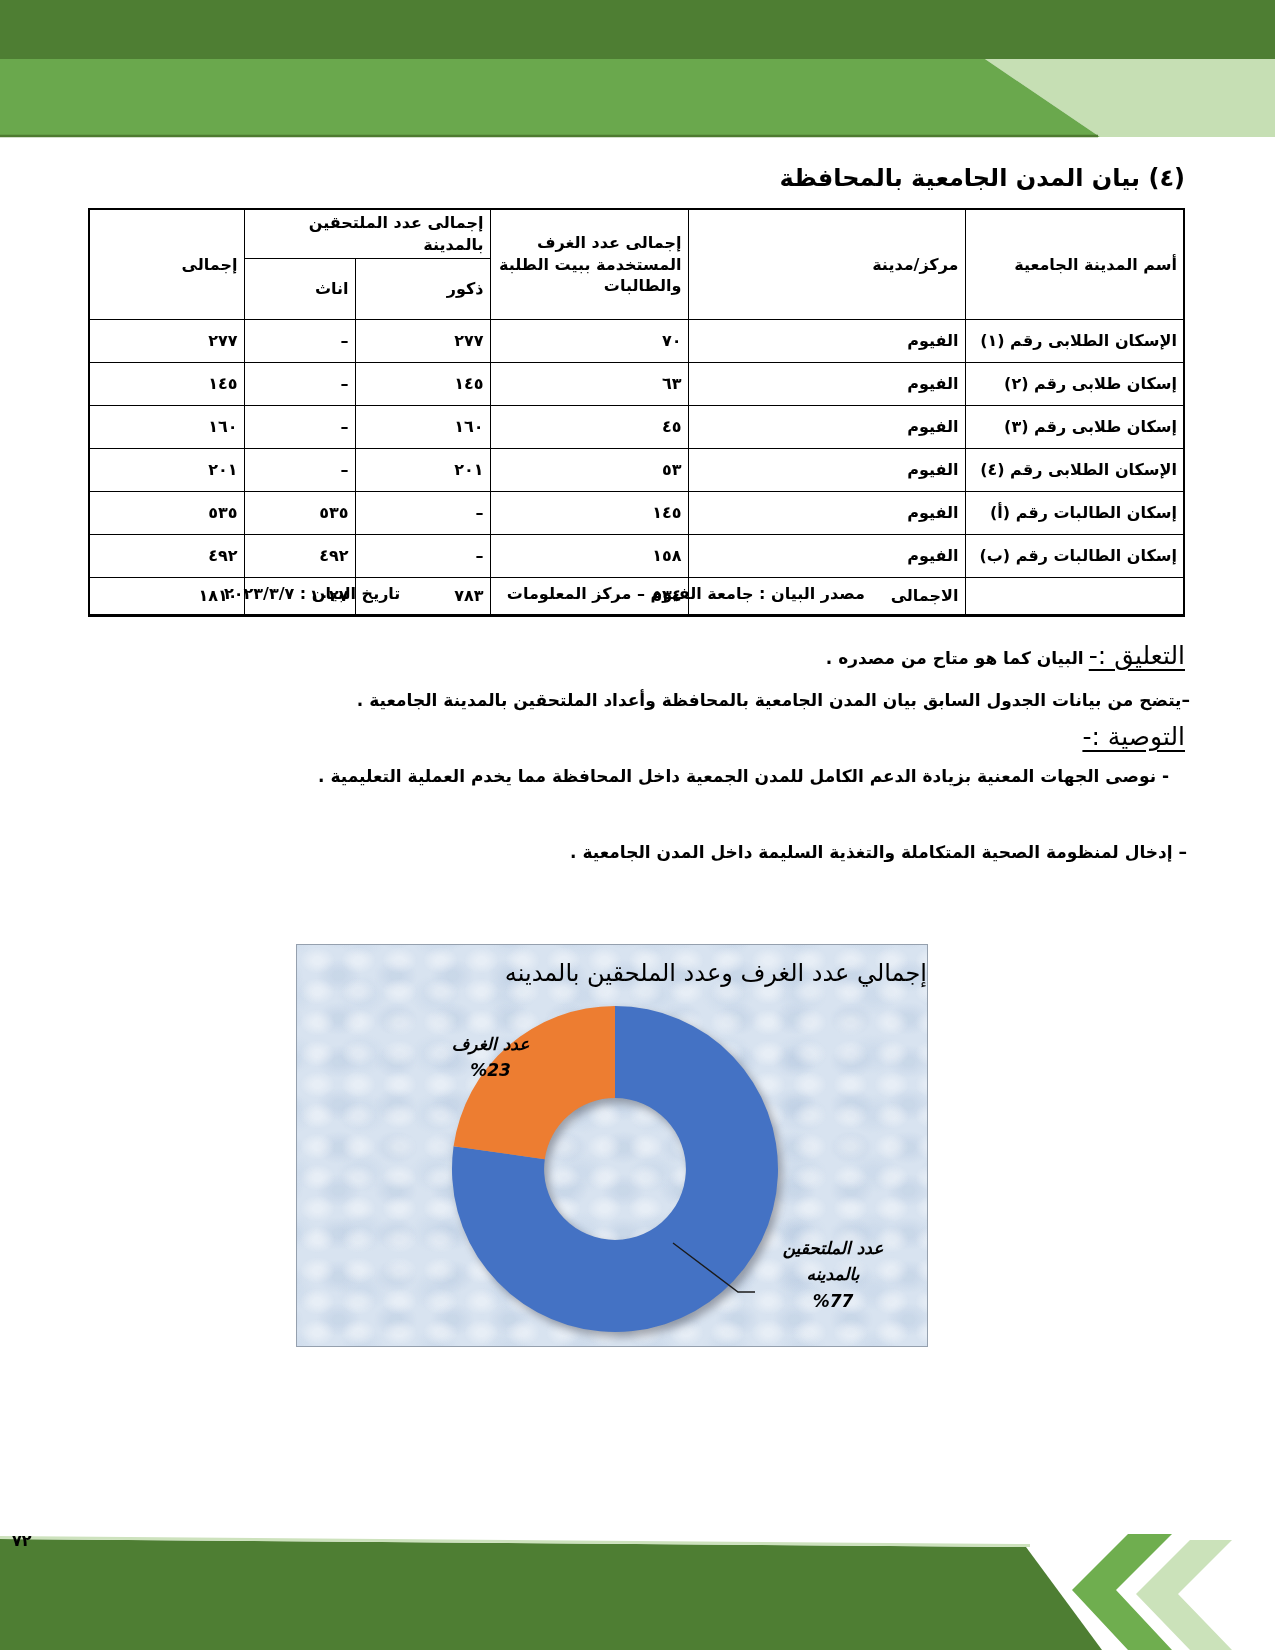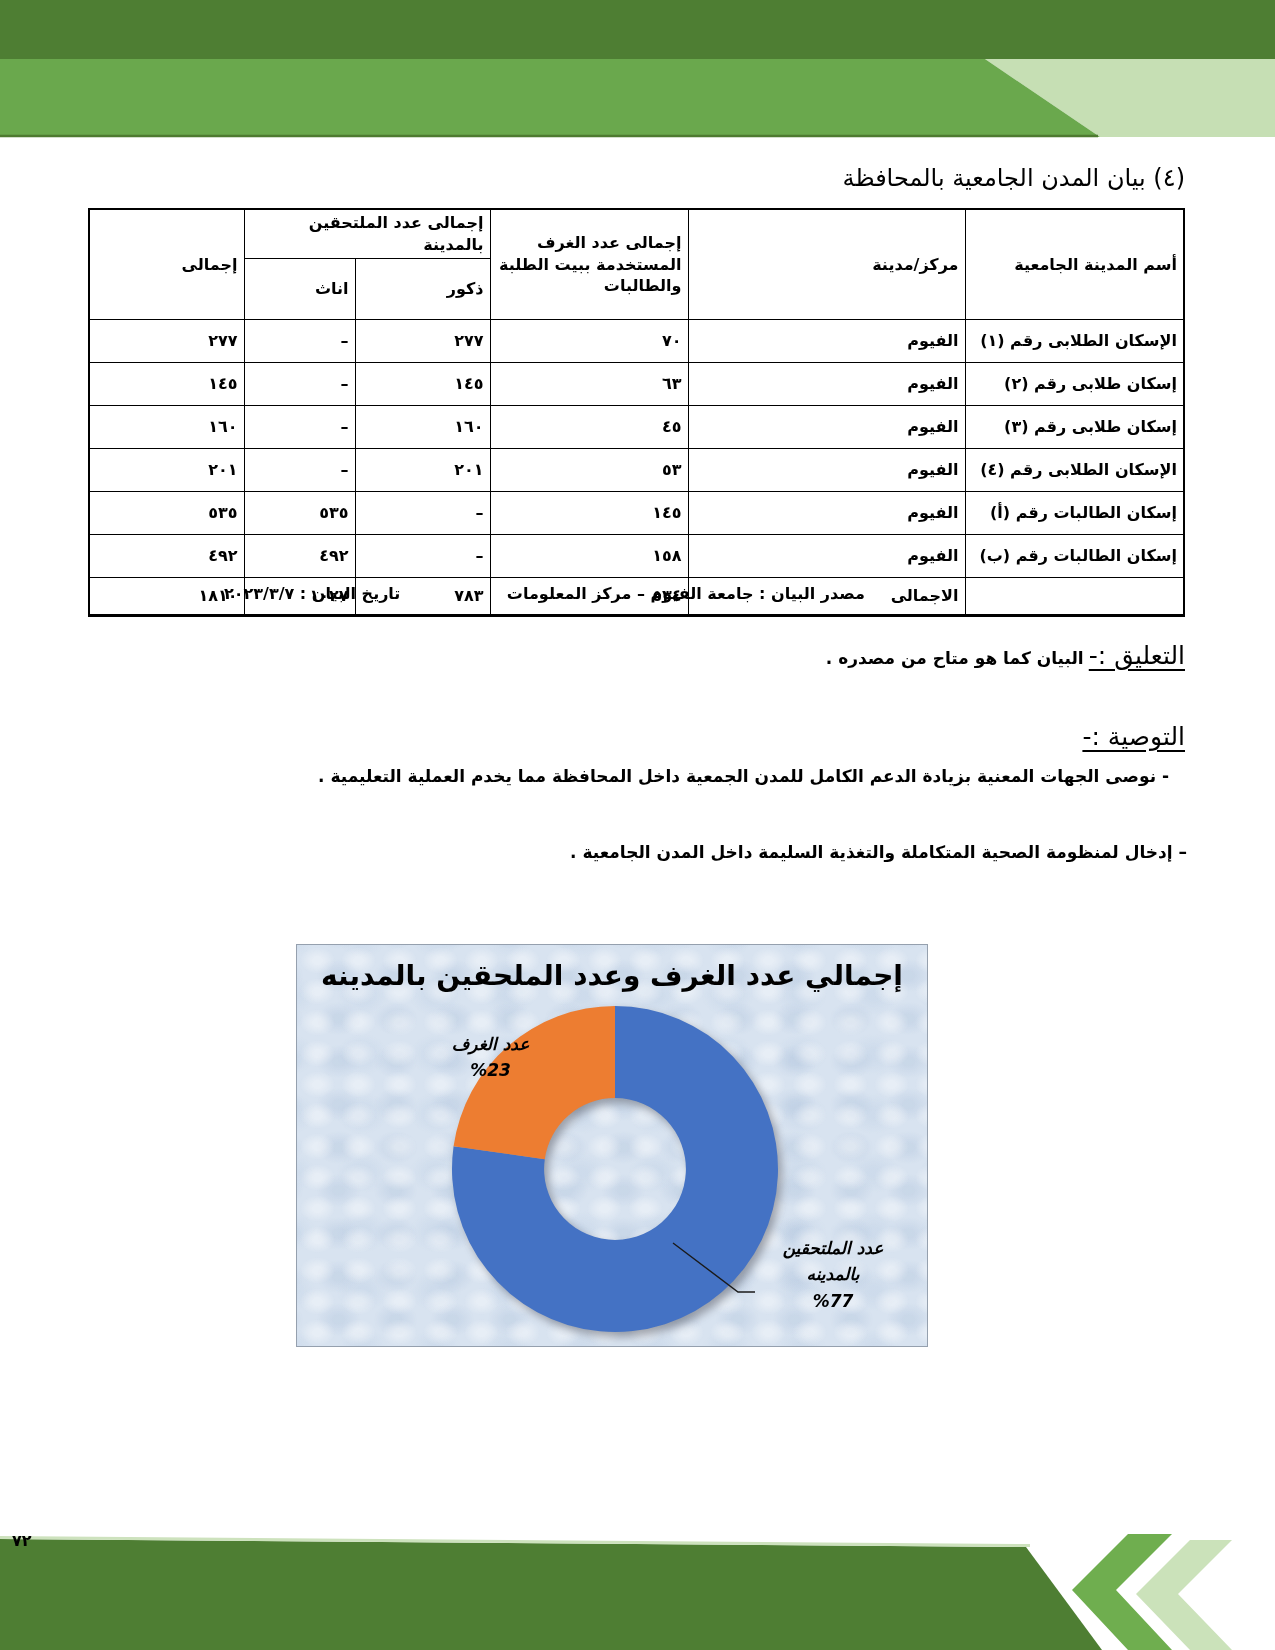--- a/index.html
+++ b/index.html
@@ -5,21 +5,21 @@
   html,body{margin:0;padding:0;background:#888;}
   .page{
     position:relative;width:1275px;height:1650px;margin:0 auto;
     background:#ffffff;overflow:hidden;
     font-family:"DejaVu Sans",sans-serif;direction:rtl;color:#000;
   }
   svg{display:block;}
   
   .banner-top{position:absolute;top:0;left:0;}
   
-  .doc-title{position:absolute;top:164px;right:90px;font-size:24px;font-weight:normal;}
+  .doc-title{position:absolute;top:164px;right:90px;font-size:24px;font-weight:bold;}
   
   .tbl-wrap{position:absolute;top:208px;right:90px;width:1095px;}
   table.main{border-collapse:collapse;width:1095px;table-layout:fixed;}
   table.main th,table.main td{
     border:1px solid #000;font-weight:bold;text-align:right;vertical-align:middle;
     padding:2px 6px;font-size:16px;line-height:1.35;
   }
   table.main{border:2px solid #000;border-bottom:3px solid #000;}
   th.h-tall{vertical-align:top;padding-top:14px;font-size:16.5px;}
   th.h-group{height:44px;font-size:16.5px;}
@@ -45,22 +45,22 @@
   .chart-box{
     position:absolute;top:944px;left:296px;width:630px;height:401px;
     border:1px solid #95a0ae;
     background:
       radial-gradient(rgba(255,255,255,.38) 18%, rgba(255,255,255,0) 60%) 0 0/41px 31px,
       radial-gradient(rgba(125,155,195,.16) 14%, rgba(125,155,195,0) 55%) 13px 9px/57px 43px,
       radial-gradient(rgba(160,185,215,.18) 12%, rgba(160,185,215,0) 50%) 29px 21px/73px 59px,
       #d8e3f0;
     direction:rtl;
   }
-  .chart-title{position:absolute;top:14px;left:0;width:100%;text-align:center;
-    font-size:28px;font-weight:bold;letter-spacing:.5px;}
+  .chart-title{position:absolute;top:14px;left:0;width:100%;text-align:right;
+    font-size:24px;font-weight:normal;letter-spacing:.5px;}
   .donut-svg{position:absolute;top:0;left:0;}
   .donut-group{filter:drop-shadow(4px 5px 4px rgba(70,70,80,.45));}
   .slice-label{position:absolute;text-align:center;font-size:17px;font-weight:bold;font-style:italic;line-height:1.55;}
   .lbl-rooms{top:86px;left:106px;width:175px;}
   .lbl-enrolled{top:290px;left:452px;width:168px;}
   
   .banner-bottom{position:absolute;left:0;bottom:0;}
   .page-num{position:absolute;top:1531px;left:12px;font-size:16px;font-weight:bold;direction:ltr;}
 </style>
 </head>
@@ -163,20 +163,21 @@
 
   <div class="src-line">
     <span class="src-src">مصدر البيان :  جامعة الفيوم – مركز المعلومات</span>
     <span class="src-date">تاريخ البيان : ٢٠٢٣/٣/٧</span>
   </div>
 
   <div class="line-comment">
     <span class="sec-heading">التعليق :-</span>
     <span class="body-bold">البيان كما هو متاح من مصدره .</span>
   </div>
+  <div class="line-note body-bold">–يتضح من بيانات الجدول السابق بيان المدن الجامعية بالمحافظة وأعداد الملتحقين بالمدينة الجامعية .</div>
 
   <div class="line-rec-head sec-heading">التوصية :-</div>
   <div class="line-b1 body-bold">- نوصى الجهات المعنية بزيادة الدعم الكامل للمدن الجمعية داخل المحافظة مما يخدم العملية التعليمية .</div>
   <div class="line-b3 body-bold">– إدخال لمنظومة الصحية المتكاملة والتغذية السليمة داخل المدن الجامعية .</div>
 
   <div class="chart-box">
     <div class="chart-title">إجمالي عدد الغرف وعدد الملحقين بالمدينه</div>
     <svg class="donut-svg" width="630" height="401" viewBox="0 0 630 401">
       <g id="donut-group" class="donut-group">
           <path d="M318.00,61.00 A163,163 0 1 1 156.58,201.35 L247.78,214.15 A70.905,70.905 0 1 0 318.00,153.09 Z" fill="#4472C4"></path>

